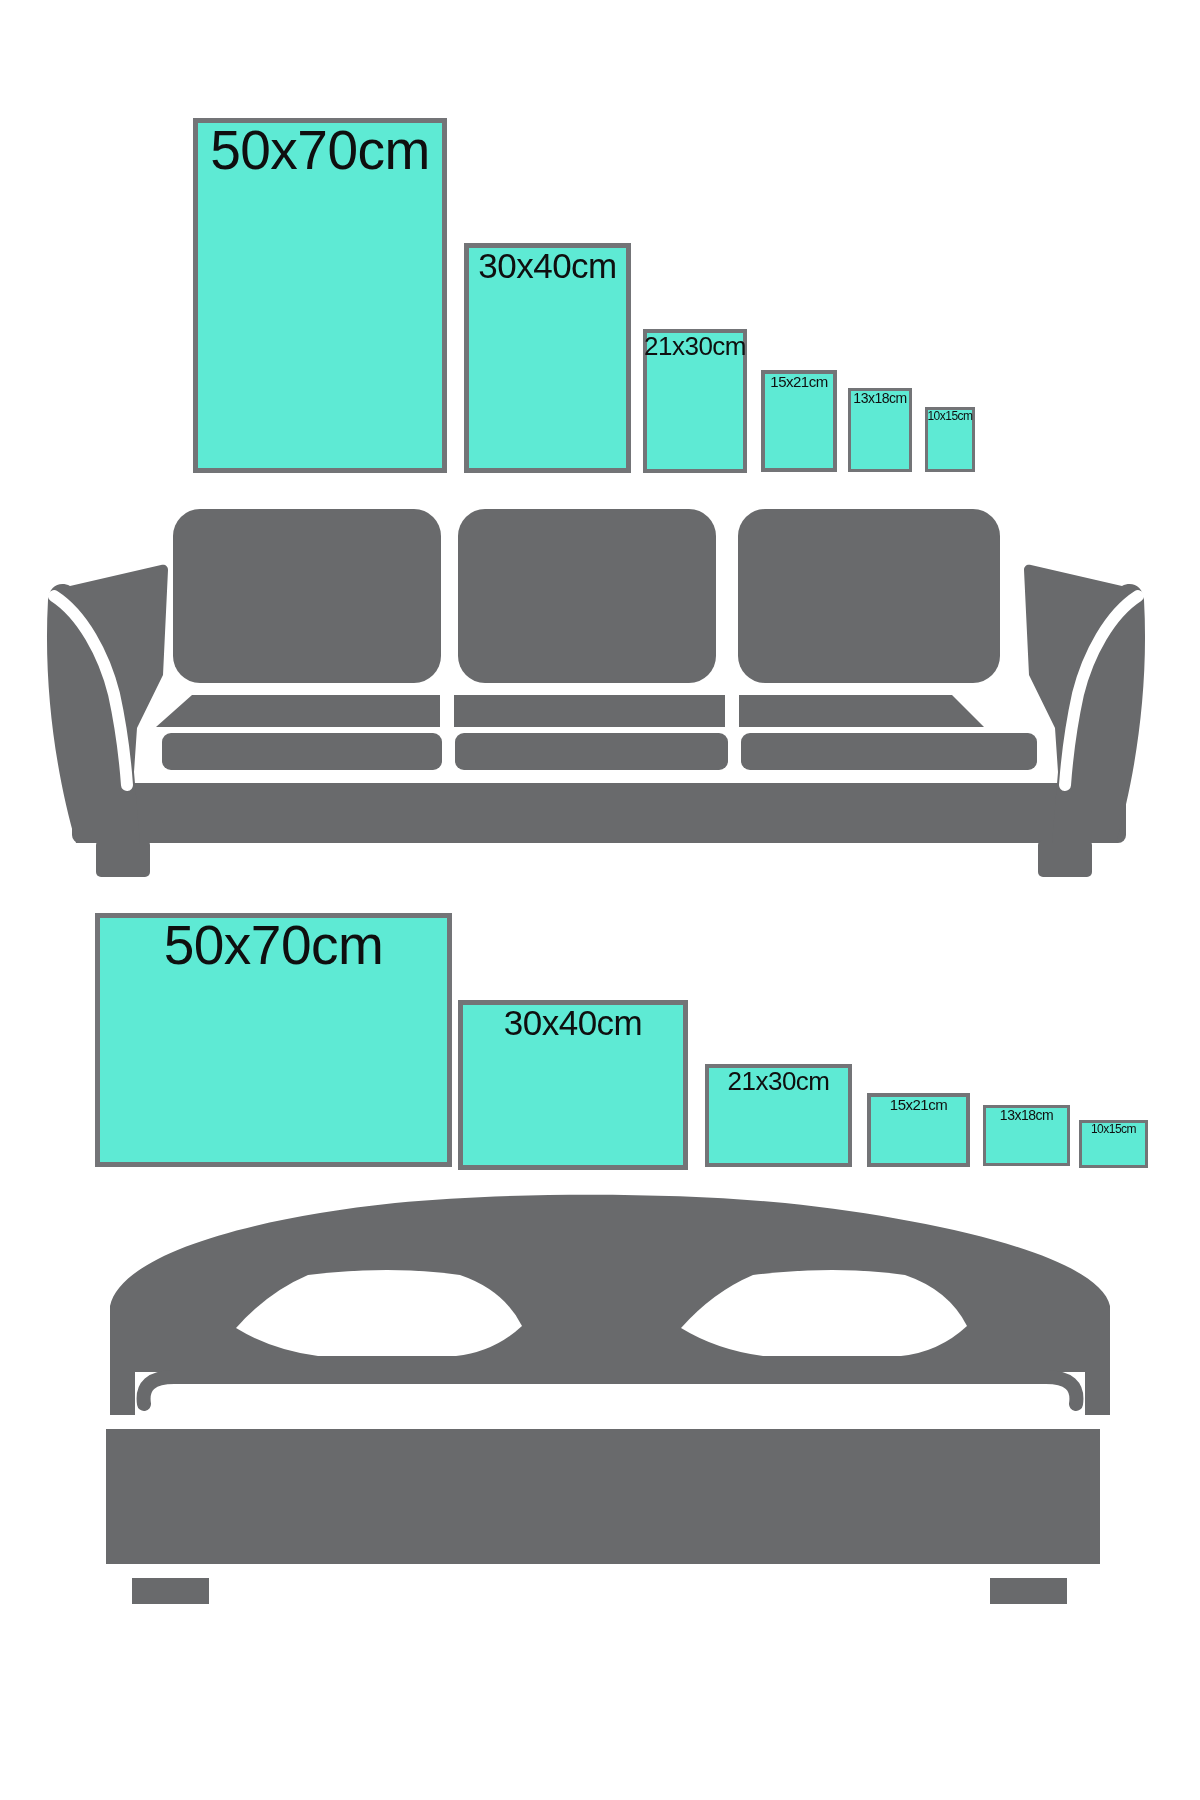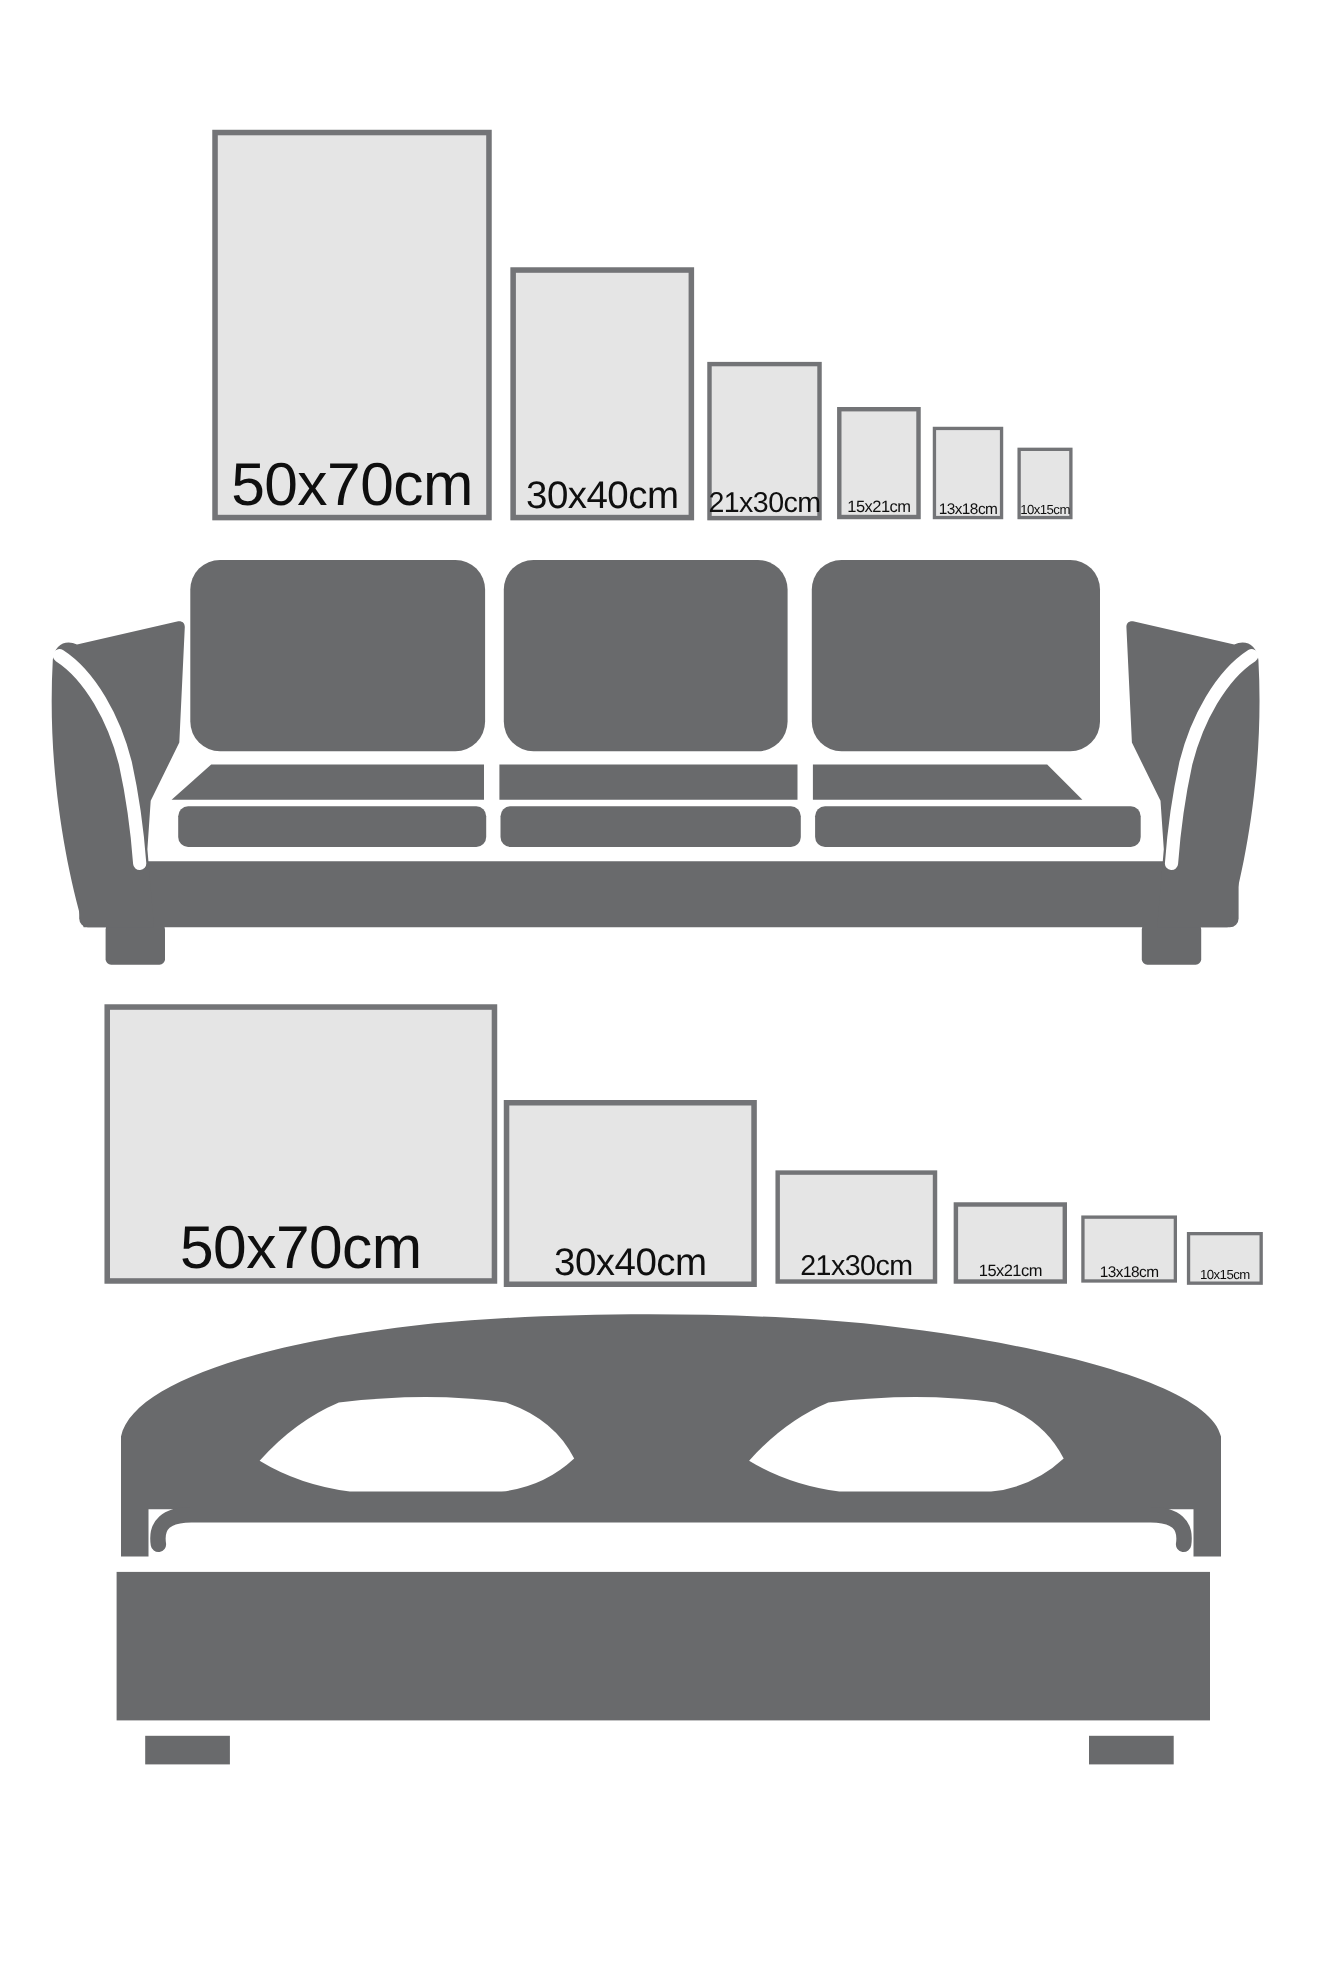--- a/index.html
+++ b/index.html
@@ -5,22 +5,22 @@
   html,body{margin:0;padding:0;}
   body{
     width:1200px;height:1800px;
     background:#ffffff;
     font-family:"Liberation Sans", sans-serif;
     position:relative;overflow:hidden;
   }
   .canvas{position:absolute;left:0;top:0;width:1200px;height:1800px;background:#fff;}
   .frame{
     position:absolute;
-    background:#e5e5e5;
-    display:flex;align-items:flex-end;justify-content:center;
+    background:#5eead4;
+    display:flex;align-items:flex-start;justify-content:center;
     box-sizing:border-box;
   }
   .frame .label{
     color:#0f0f0f;
     letter-spacing:-0.5px;
     white-space:nowrap;
     line-height:1;
   }
   .furniture{position:absolute;}
   .furniture svg{display:block;width:100%;height:100%;}

